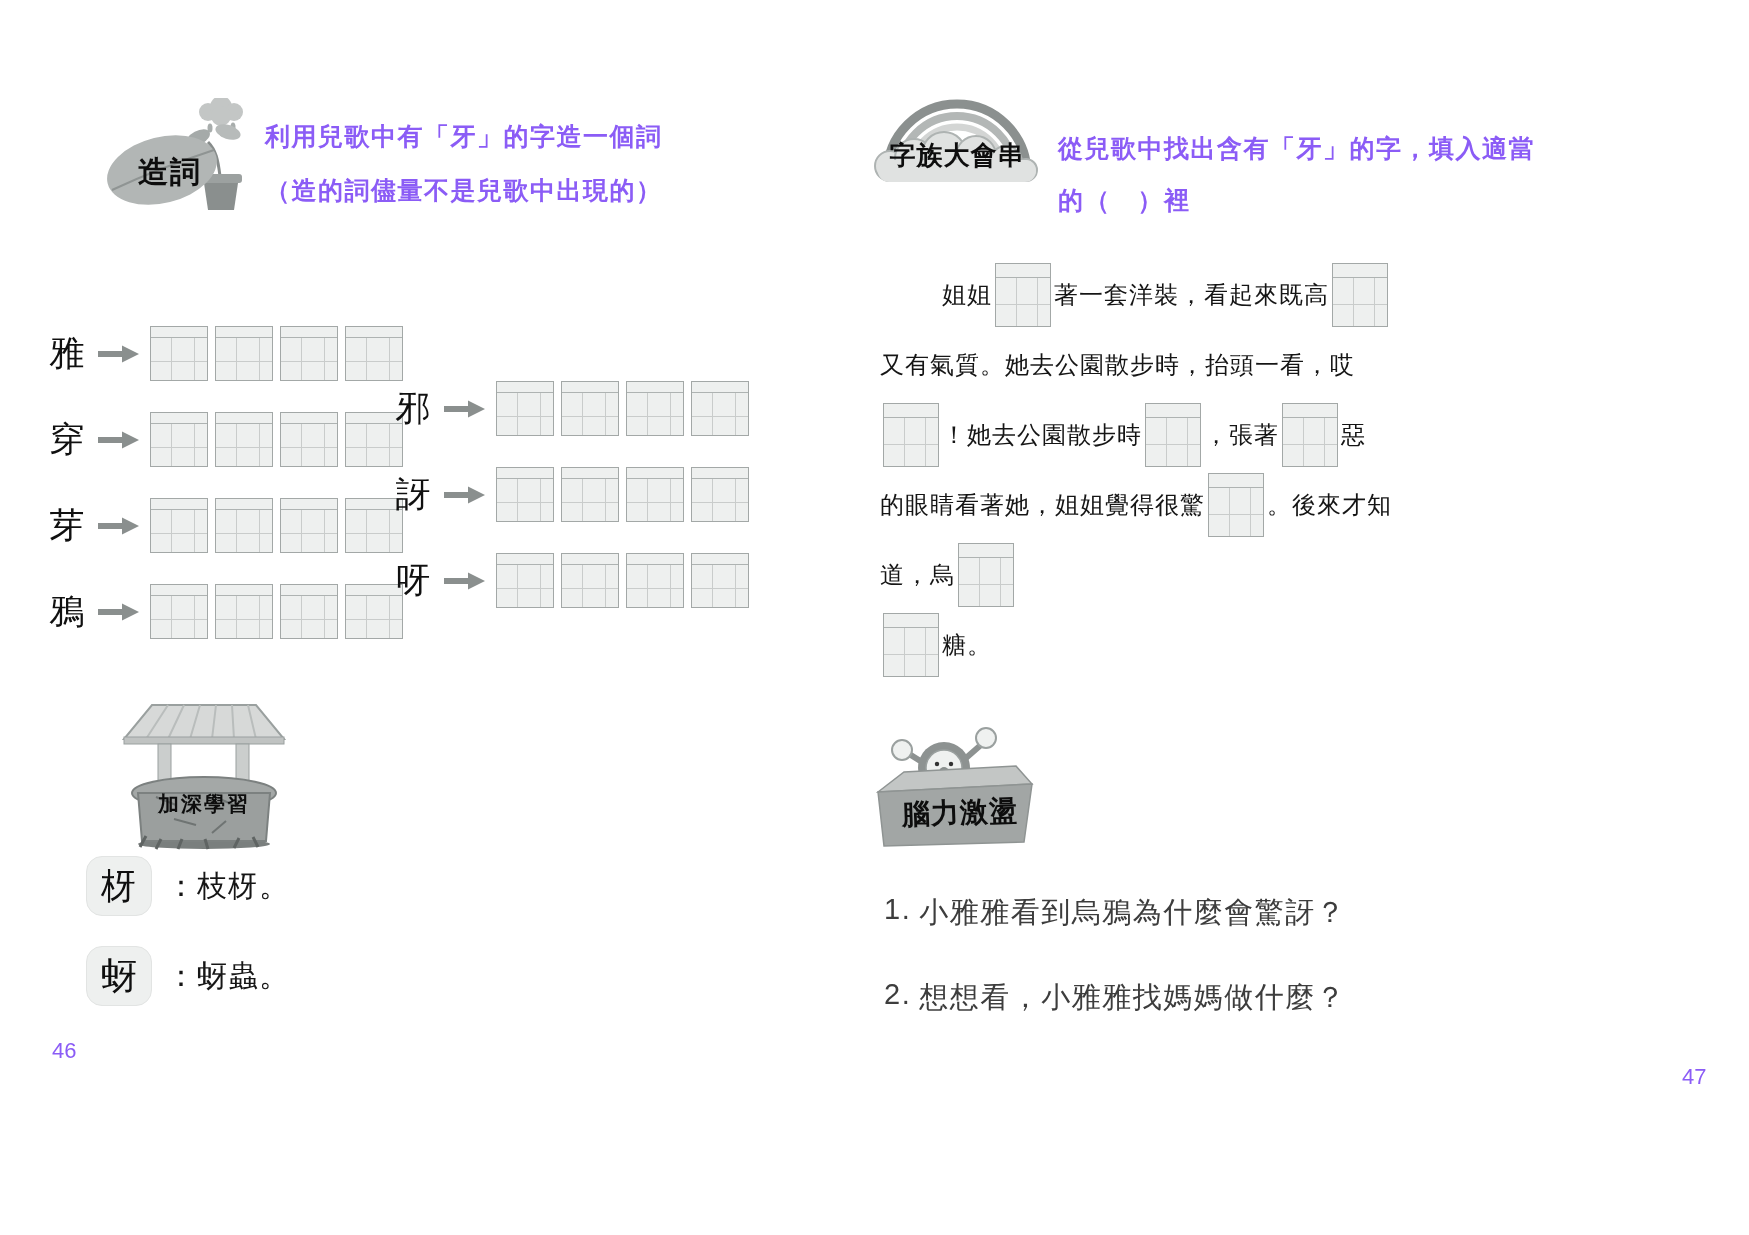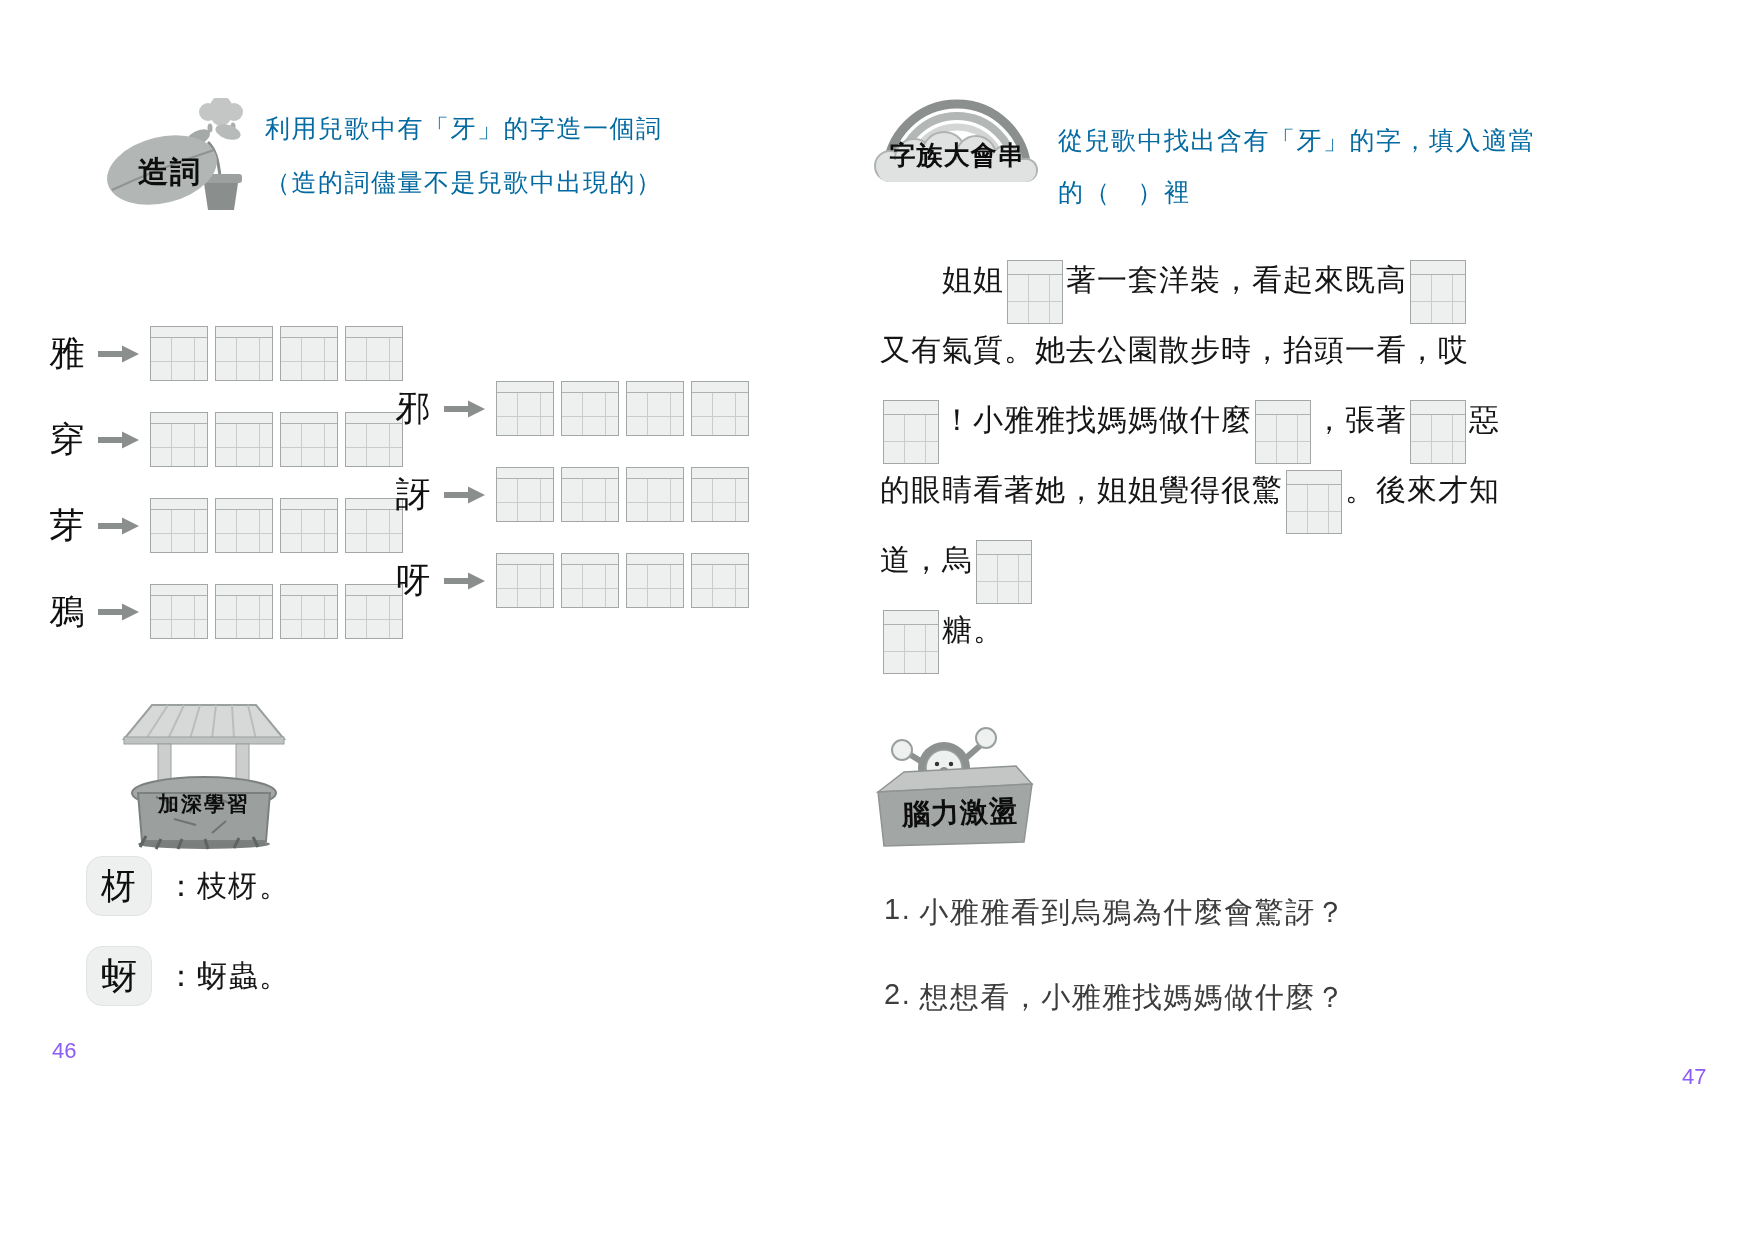--- a/index.html
+++ b/index.html
@@ -3,21 +3,21 @@
 <meta charset="utf-8">
 <style>
   html,body{margin:0;padding:0;background:#ffffff;}
   .sheet{position:relative;width:1749px;height:1235px;background:#ffffff;overflow:hidden;
          font-family:"Liberation Sans","DejaVu Sans",sans-serif;}
 
   .abs{position:absolute;}
 
   
   .instr{position:absolute;font-family:"Liberation Sans","DejaVu Sans",sans-serif;
-         font-size:25px;font-weight:400;color:#0369a1;letter-spacing:1.5px;white-space:nowrap;}
+         font-size:25px;font-weight:700;color:#8b5cf6;letter-spacing:1.5px;white-space:nowrap;margin-top:8px;}
 
   
   .badge{position:absolute;font-family:"Liberation Sans","DejaVu Sans",sans-serif;
          font-weight:bold;color:#0d0d0d;text-align:center;white-space:nowrap;}
 
   
   .pbox{position:relative;display:inline-block;width:58px;height:55px;background:#eef0ef;
         border:1px solid #a3a8a7;box-sizing:border-box;flex:none;}
   .pbox .band{position:absolute;left:0;right:0;top:10px;border-top:1px solid #aeb3b2;}
   .pbox .lines{position:absolute;left:0;right:0;top:11px;bottom:0;
@@ -30,22 +30,22 @@
   .pbox.tall .lines{top:14px;}
 
   
   .wrow{position:absolute;display:flex;align-items:center;gap:7px;}
   .wchar{font-family:"Liberation Serif","DejaVu Serif",serif;font-size:35px;color:#101010;
          width:42px;text-align:center;flex:none;}
   .warrow{flex:none;margin:0 3px;}
 
   
   .story{position:absolute;left:880px;top:260px;width:600px;}
-  .story-line{height:70px;display:flex;align-items:flex-start;white-space:nowrap;
-              font-family:"Liberation Serif","DejaVu Serif",serif;font-size:30px;color:#151515;
+  .story-line{height:70px;display:flex;align-items:center;white-space:nowrap;
+              font-family:"Liberation Serif","DejaVu Serif",serif;font-size:24px;color:#151515;
               letter-spacing:1px;}
   .story-line.indent{padding-left:62px;}
   .story-line .pbox{margin:0 3px;}
   .story-text{flex:none;}
 
   
   .gloss{position:absolute;display:flex;align-items:center;gap:14px;}
   .gbubble{width:64px;height:58px;background:#eef0ef;border:1px solid #e2e4e3;border-radius:16px;
            display:flex;align-items:center;justify-content:center;
            font-family:"Liberation Serif","DejaVu Serif",serif;font-size:36px;color:#0f0f0f;flex:none;}
@@ -308,21 +308,21 @@
         </span>
       </div>
       <div class="story-line">
         <span class="story-text">又有氣質。她去公園散步時，抬頭一看，哎</span>
       </div>
       <div class="story-line">
         <span class="pbox tall">
           <i class="band"></i>
           <i class="lines"></i>
         </span>
-        <span class="story-text">！小雅雅找媽媽做什麼</span>
+        <span class="story-text">！她去公園散步時</span>
         <span class="pbox tall">
           <i class="band"></i>
           <i class="lines"></i>
         </span>
         <span class="story-text">，張著</span>
         <span class="pbox tall">
           <i class="band"></i>
           <i class="lines"></i>
         </span>
         <span class="story-text">惡</span>

